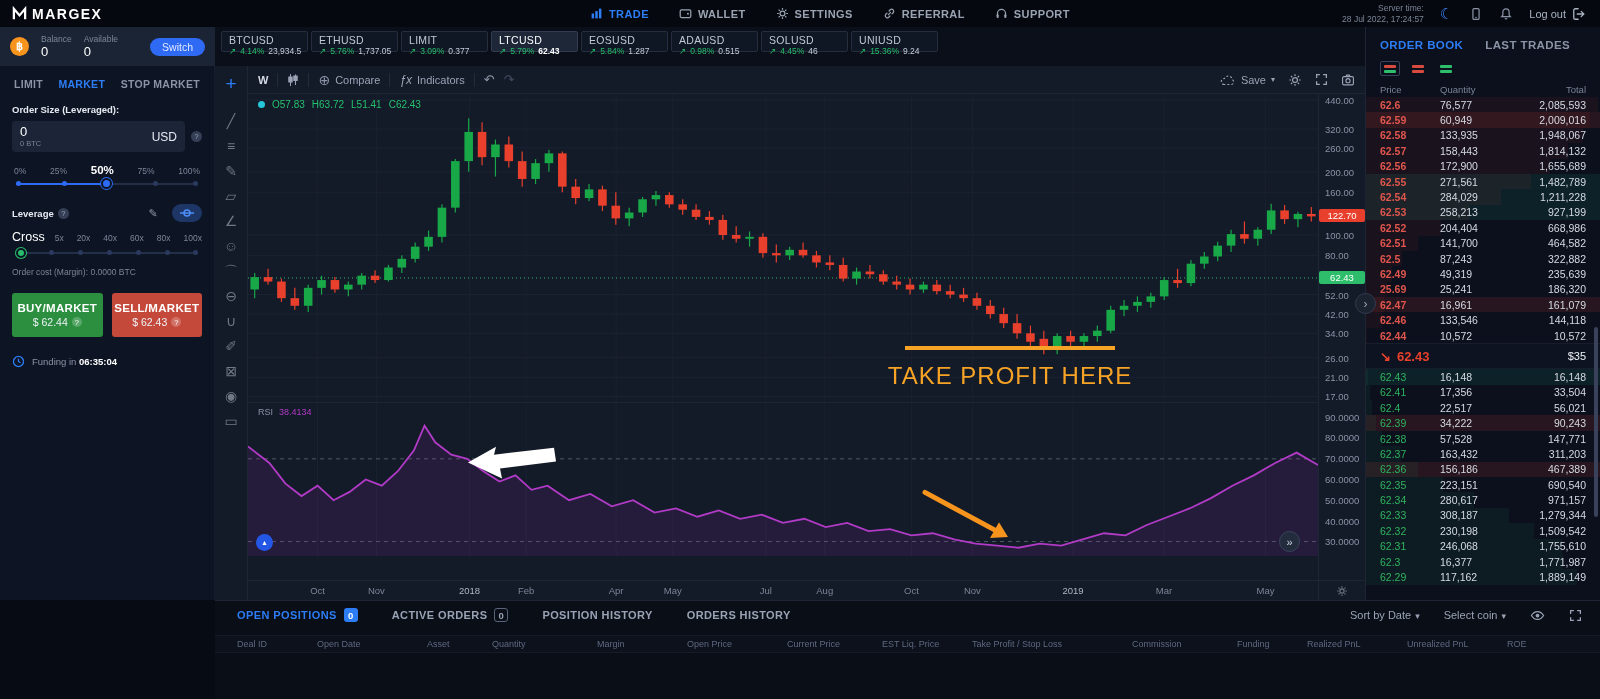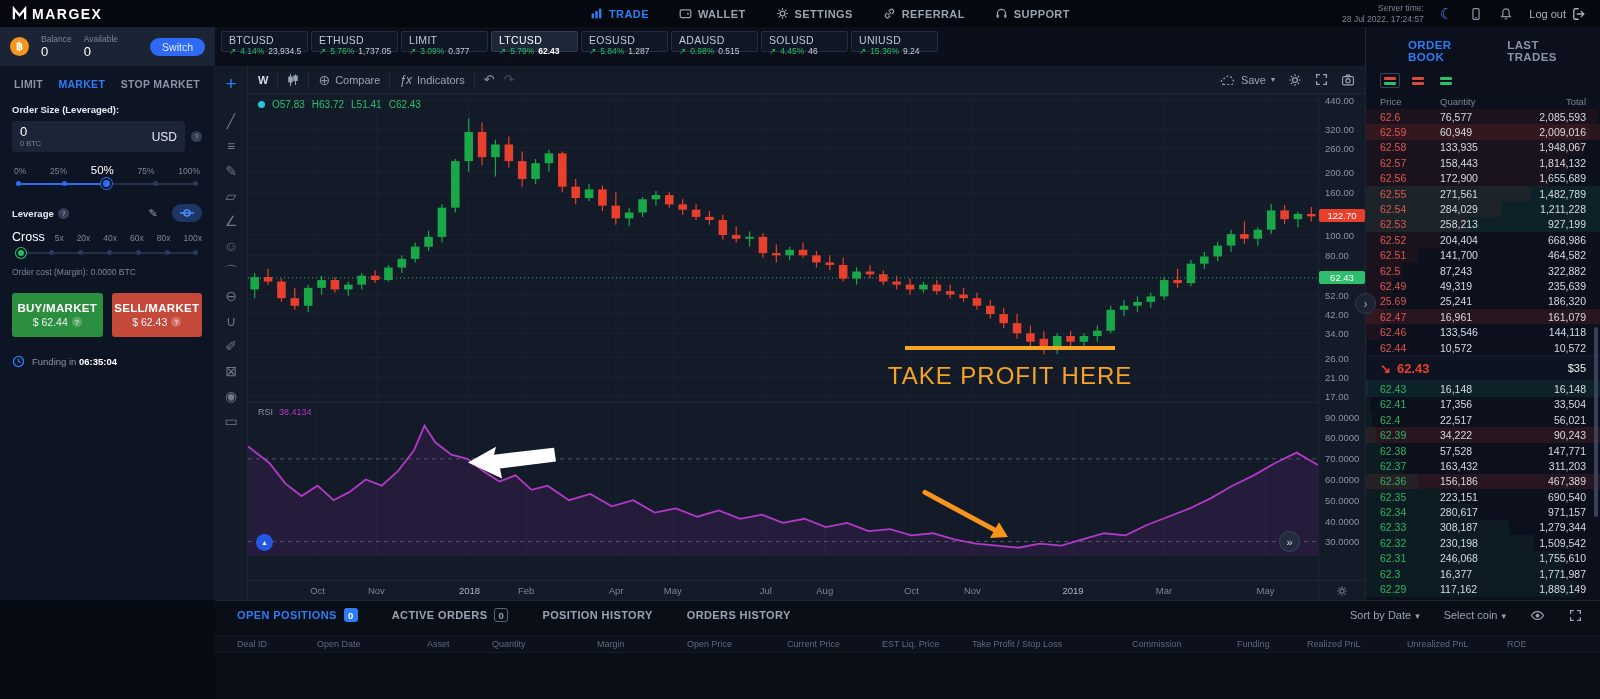--- a/index.html
+++ b/index.html
@@ -52,21 +52,21 @@
   .otab.active { color:#2d7df6; }
   .flabel { font-size:9.5px; font-weight:bold; color:#e6eaf2; margin:4px 0 6px; }
   .sizerow { display:flex; align-items:center; gap:6px; }
   .sizebox { flex:1; background:#1c2438; border-radius:4px; padding:4px 8px; display:flex; align-items:center; }
   .sizev { font-size:13px; color:#fff; line-height:1.1; }
   .sizesub { font-size:7.5px; color:#7c8698; }
   .sizecur { margin-left:auto; font-size:12px; color:#e6eaf2; }
   .q { display:inline-flex; width:11px; height:11px; border-radius:50%; background:#343e55;
     color:#9aa3b5; font-size:7.5px; align-items:center; justify-content:center; flex:none; }
   .pctlabels { display:flex; justify-content:space-between; margin:12px 2px 2px; font-size:8.5px; color:#7c8698; align-items:flex-end; }
-  .pctlabels .big { font-size:11.5px; color:#fff; font-weight:normal; }
+  .pctlabels .big { font-size:11.5px; color:#fff; font-weight:bold; }
   .slider { position:relative; height:12px; margin:2px 4px 0; }
   .track { position:absolute; top:5px; left:0; right:0; height:2px; background:#232e47; }
   .trackfill { position:absolute; top:5px; left:0; width:50%; height:2px; background:#2d6bf5; }
   .dot { position:absolute; top:3px; width:5px; height:5px; border-radius:50%; background:#2a3a5e; }
   .dot.on { background:#2d6bf5; }
   .handle { position:absolute; top:0; left:50%; width:11px; height:11px; margin-left:-6px;
     border-radius:50%; background:#2d6bf5; border:2px solid #0d1423; box-shadow:0 0 0 1px #2d6bf5; }
   .levrow { display:flex; align-items:center; margin-top:14px; }
   .levrow .flabel { margin:0 4px 0 0; }
   .levbtns { margin-left:auto; display:flex; gap:4px; }
@@ -141,34 +141,34 @@
   .dragpill { position:absolute; left:57%; top:18px; width:26px; height:5px; border-radius:3px; background:#3a4356; }
   .bb-right { margin-left:auto; display:flex; gap:10px; align-items:center; }
   .bb-sep { width:1px; height:12px; background:#232c3d; }
   .loglbl { color:#2d7df6; }
 
   
   .obpanel { position:absolute; top:27px; left:1365px; width:235px; height:573px;
     background:#0b101c; border-left:1px solid #1e2534; padding-top:10px; }
   .obtabs { display:flex; gap:22px; padding:2px 14px 6px; }
   .obtab { font-size:11.5px; font-weight:bold; letter-spacing:.4px; color:#8b93a6; cursor:pointer; }
-  .obtab.active { color:#2d7df6;margin-left:28px; }
+  .obtab.active { color:#2d7df6; }
   .obicons { display:flex; gap:8px; padding:4px 14px 6px; }
   .obic { width:20px; height:15px; border:1px solid transparent; border-radius:2px; display:flex;
     flex-direction:column; justify-content:center; gap:2px; padding:2px 3px; cursor:pointer; }
   .obic.sel { border-color:#39445c; }
   .obic i { display:block; height:3px; border-radius:1px; }
   .bar-r { background:#d84a3d; } .bar-g { background:#2ebd6b; }
   .obhead { display:grid; grid-template-columns:60px 85px 1fr; padding:2px 14px; font-size:9.5px; color:#7a8397; }
   .obhead span:nth-child(3) { text-align:right; }
   .obrows { }
   .obrow { position:relative; display:grid; grid-template-columns:60px 85px 1fr; padding:0 14px;
     height:15.4px; align-items:center; font-size:10.5px; cursor:pointer; }
   .obrow > span { position:relative; }
-  .obp.ask { color:#e0564d; } .obp.bid { color:#30b45e; }
+  .obp.ask { color:#e0564d;font-weight:bold; } .obp.bid { color:#30b45e; }
   .obq { color:#d5dae3; } .obt { color:#d5dae3; text-align:right; }
   .depth { position:absolute; left:0; top:0; bottom:0; }
   .depth.ask { background:rgba(229,70,55,.07); } .depth.bid { background:rgba(46,189,107,.07); }
   .flash-red { background:rgba(210,60,50,.14); } .flash-green { background:rgba(35,160,130,.12); }
   .obmid { display:flex; align-items:center; padding:0 14px; height:26px; background:#0d1320;
     border-top:1px solid #161e2e; border-bottom:1px solid #161e2e; }
   .midprice { color:#e8402c; font-size:13px; font-weight:bold; display:flex; gap:6px; align-items:center; }
   .midamt { margin-left:auto; color:#eef2f7; font-size:11px; }
   .obscroll { position:absolute; right:2px; top:300px; width:4px; height:190px; border-radius:2px; background:#39425a; }
   .obcollapse { position:absolute; left:-11px; top:266px; width:21px; height:21px; border-radius:50%;

